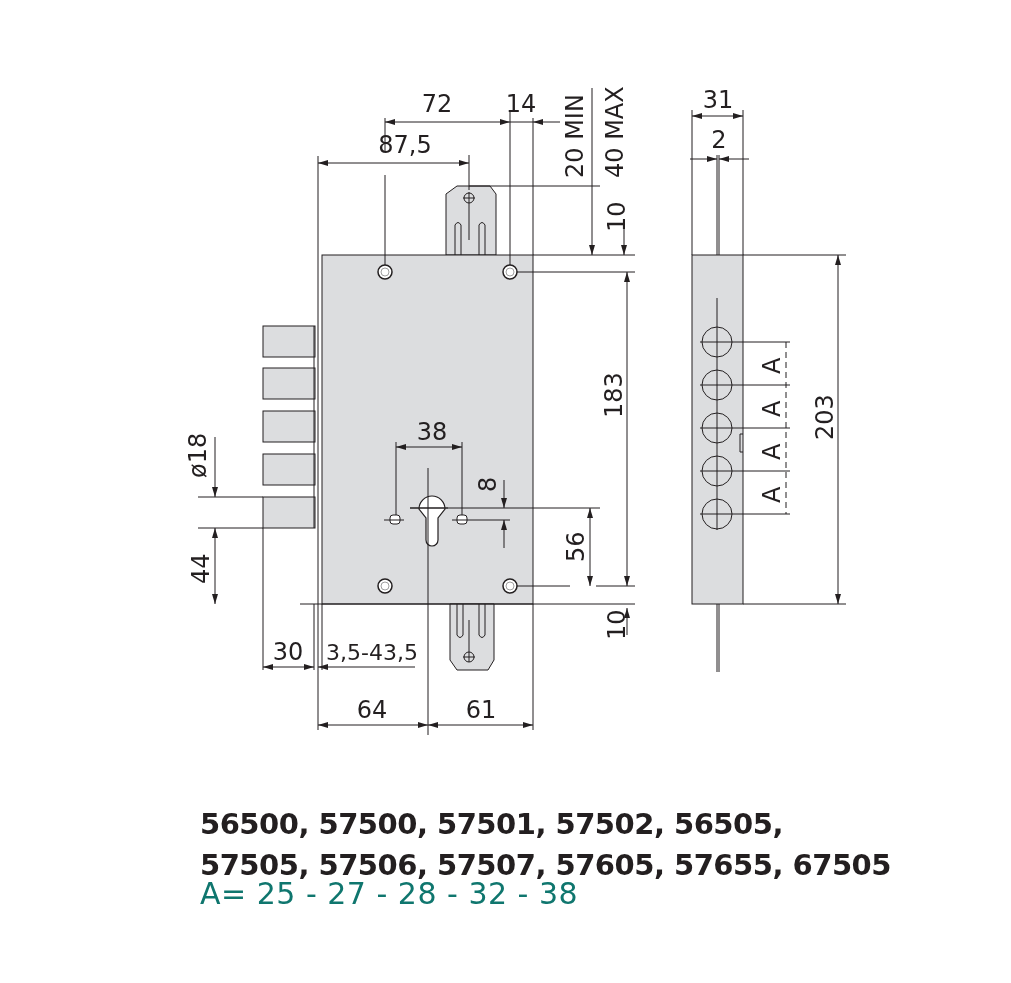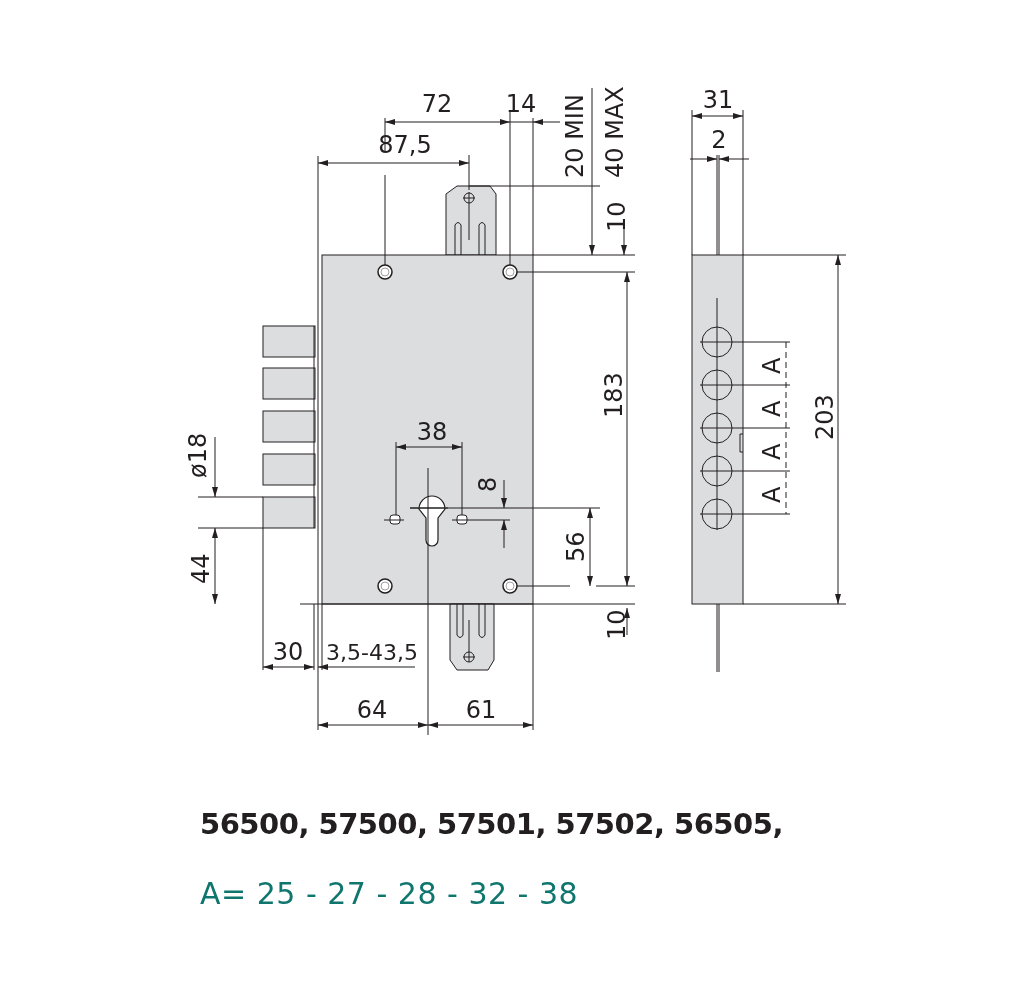--- a/index.html
+++ b/index.html
@@ -179,14 +179,15 @@
     <line class="ln" x1="692" y1="116" x2="743" y2="116" marker-start="url(#arr)" marker-end="url(#arr)"></line>
     <text class="dim" x="718" y="108" text-anchor="middle">31</text>
     <line class="ln" x1="690" y1="159" x2="717" y2="159" marker-end="url(#arr)"></line>
     <line class="ln" x1="719" y1="159" x2="749" y2="159" marker-start="url(#arr)"></line>
     <text class="dim" x="719" y="148" text-anchor="middle">2</text>
   </g>
 </svg>
 
 <div class="models">
   <div>56500, 57500, 57501, 57502, 56505,</div>
+  <div>57505, 57506, 57507, 57605, 57655, 67505</div>
 </div>
 <div class="a-values">A= 25 - 27 - 28 - 32 - 38</div>
 
 </body></html>

